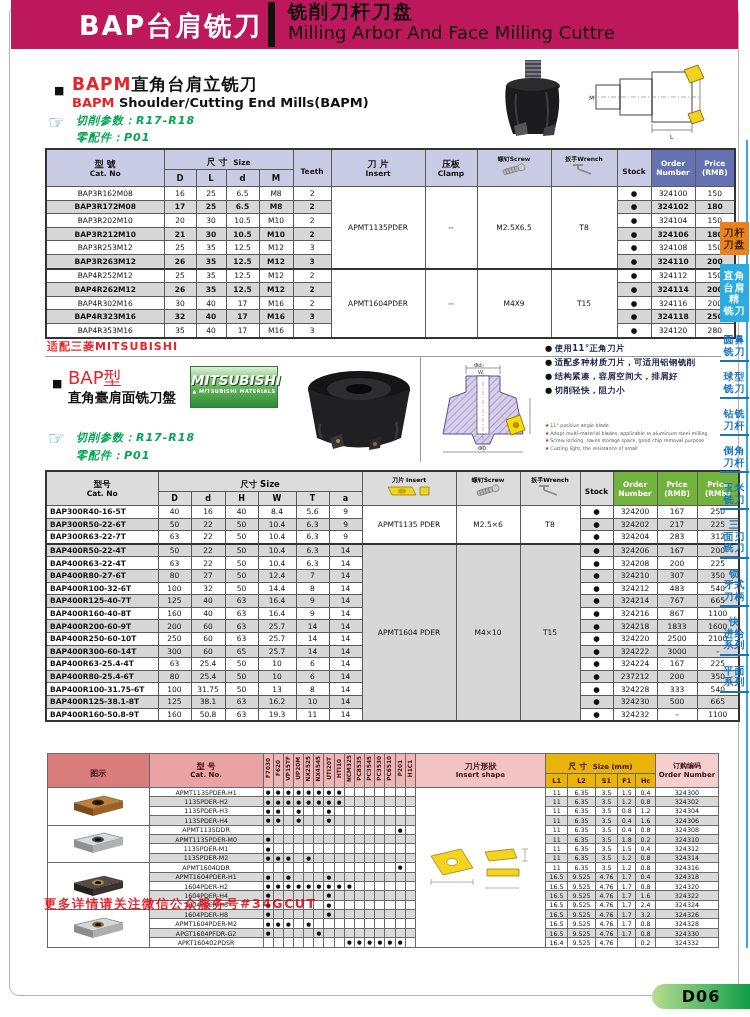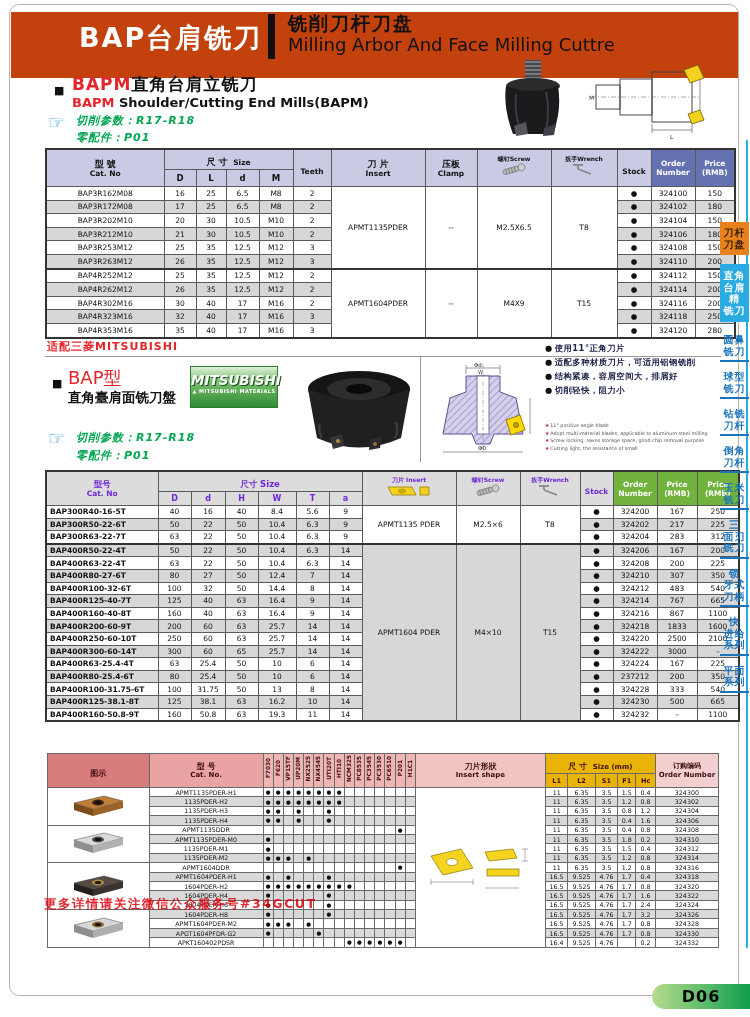--- a/index.html
+++ b/index.html
@@ -1,21 +1,21 @@
 <!DOCTYPE html>
 <html><head>
 <meta charset="utf-8">
 <style>
   html,body{margin:0;padding:0;background:#fff;}
   .page{position:relative;width:750px;height:1017px;background:#fff;overflow:hidden;
         font-family:"DejaVu Sans","Liberation Sans",sans-serif;color:#111;}
   .frame{position:absolute;left:9px;right:11px;top:4px;bottom:21px;border:1px solid #b3b3b3;border-radius:10px;z-index:0;}
 
   
-  .band{position:absolute;left:11px;right:12px;top:12px;height:66px;background:#c2410c;z-index:1;}
+  .band{position:absolute;left:11px;right:12px;top:0;height:49px;background:#be185d;z-index:1;}
   .band-title{position:absolute;left:68px;top:8px;font-size:27px;font-weight:bold;color:#fff;letter-spacing:2px;}
   .band-div{position:absolute;left:257px;top:2px;width:7px;height:45px;background:#101010;}
   .band-right{position:absolute;left:277px;top:1px;color:#101010;line-height:1.15;}
   .band-cn{font-size:19px;font-weight:bold;letter-spacing:2px;}
   .band-en{font-size:18px;font-weight:normal;}
 
   
   .abs{position:absolute;z-index:2;}
   .sq{font-size:11px;color:#111;}
   .red{color:#e6252b;}
@@ -31,28 +31,28 @@
 
   
   .t1{position:absolute;left:45px;top:148px;width:675px;border:2px solid #333;z-index:2;padding-left:22px;}
   .t1 th,.t1 td{border:1px solid #5a5a5a;text-align:center;}
   .t1 thead th{background:#c9cae4;font-weight:bold;color:#111;}
   .t1 .hl1{font-size:9px;line-height:10px;}
   .t1 .hl2{font-size:7.5px;line-height:9px;font-weight:bold;}
   .t1 .hd-blue{background:#6472b2;color:#fff;}
   .t1 .hicon{font-size:6px;line-height:7px;font-weight:bold;}
   .t1 tbody td{font-size:7.5px;height:12.6px;color:#111;}
-  .t1 tr.even td{background:#d7d7d7;}
+  .t1 tr.even td{background:#d7d7d7;font-weight:bold;}
   .t1 tr.gstart td{border-top:2px solid #333;}
   .t1 thead .sub th{font-size:8.5px;height:16px;}
 
   
   .t2{position:absolute;left:45px;top:470px;width:675px;border:2px solid #333;z-index:2;}
   .t2 th,.t2 td{border:1px solid #5a5a5a;text-align:center;}
-  .t2 thead th{background:#dcdcdc;font-weight:bold;color:#6d28d9;}
+  .t2 thead th{background:#dcdcdc;font-weight:bold;color:#000000;}
   .t2 .hl1{font-size:8.5px;line-height:10px;}
   .t2 .hl2{font-size:7.5px;line-height:9px;}
   .t2 .hd-green{background:#71b33c;color:#fff;}
   .t2 .hicon{font-size:6px;line-height:7px;font-weight:bold;}
   .t2 tbody td{font-size:7.5px;height:11.6px;color:#111;}
   .t2 tr.even td{background:#d7d7d7;}
   .t2 tr.gstart td{border-top:2px solid #333;}
   .t2 .catL{text-align:left;padding-left:3px;font-weight:bold;}
 
   

